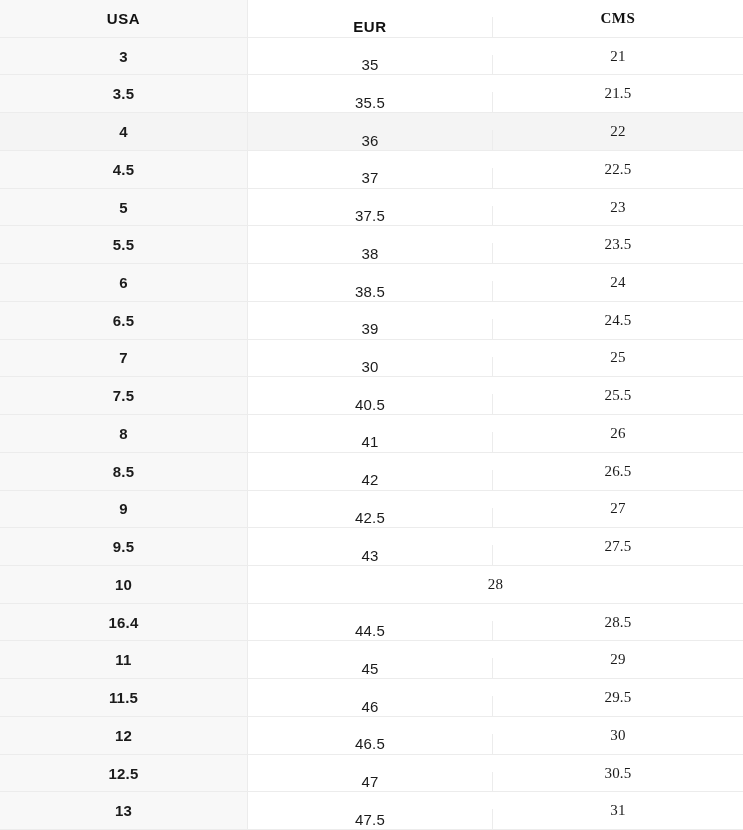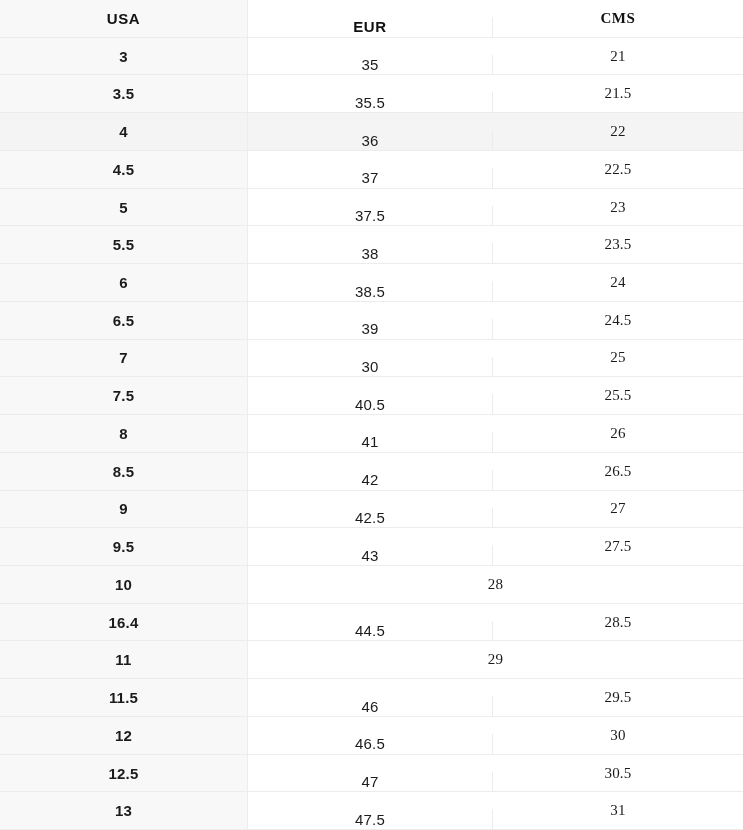--- a/index.html
+++ b/index.html
@@ -151,20 +151,21 @@
         <div class="chart-cell col-cms">27.5</div>
       </div><div class="chart-row">
         <div class="chart-cell col-usa">10</div>
         <div class="chart-cell col-cms">28</div>
       </div><div class="chart-row">
         <div class="chart-cell col-usa">16.4</div>
         <div class="chart-cell col-eur">44.5</div>
         <div class="chart-cell col-cms">28.5</div>
       </div><div class="chart-row">
         <div class="chart-cell col-usa">11</div>
+        <div class="chart-cell col-eur">45</div>
         <div class="chart-cell col-cms">29</div>
       </div><div class="chart-row">
         <div class="chart-cell col-usa">11.5</div>
         <div class="chart-cell col-eur">46</div>
         <div class="chart-cell col-cms">29.5</div>
       </div><div class="chart-row">
         <div class="chart-cell col-usa">12</div>
         <div class="chart-cell col-eur">46.5</div>
         <div class="chart-cell col-cms">30</div>
       </div><div class="chart-row">

